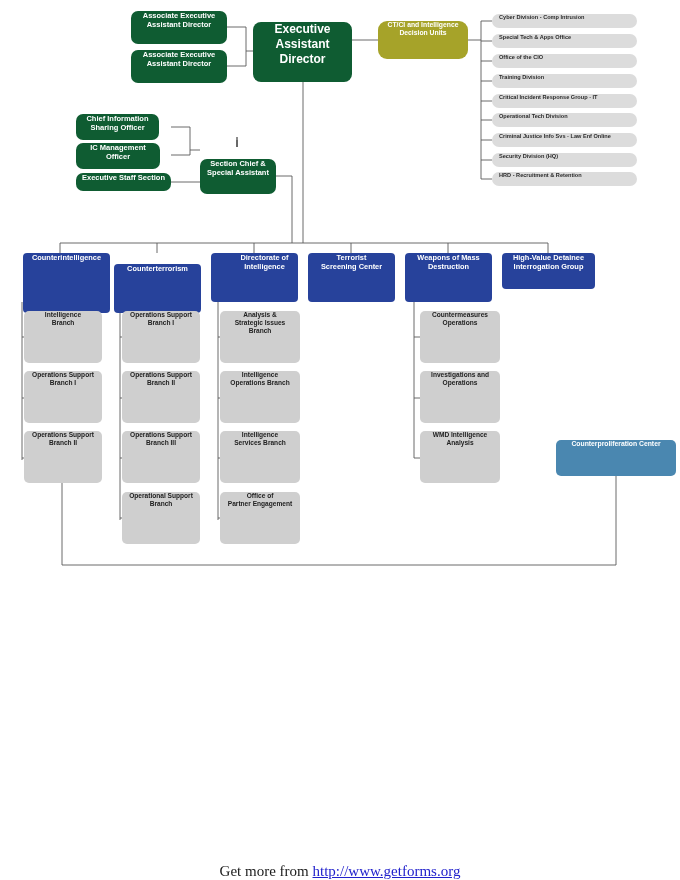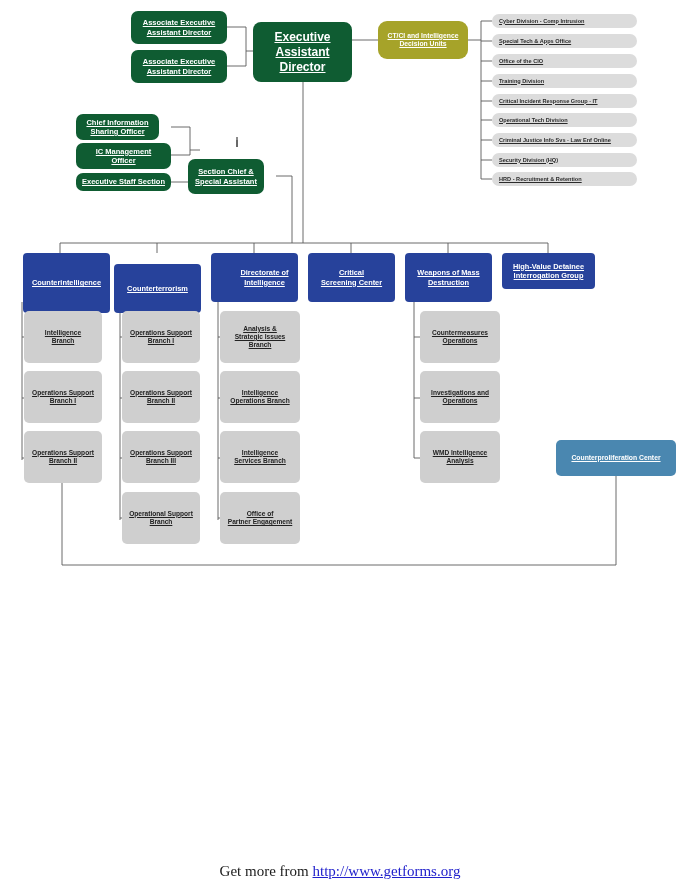--- a/index.html
+++ b/index.html
@@ -34,26 +34,25 @@
     height: 880px;
     pointer-events: none;
     z-index: 1;
   }
 
   
   .node {
     position: absolute;
     box-sizing: border-box;
     display: flex;
-    align-items: center;
+    align-items: flex-start;
     justify-content: center;
     text-align: center;
     z-index: 2;
     line-height: 1.25;
-    text-decoration: underline;
   }
 
   .node .label {
     display: block;
     width: 100%;
     padding: 0 3px;
     box-sizing: border-box;
     white-space: pre-line;
   }
 
@@ -255,46 +254,46 @@
   </div>
   <div class="node pill" style="left:492px; top:172px; width:145px; height:14px;">
     <span class="label">HRD - Recruitment &amp; Retention</span>
   </div>
 
   <div class="node green" style="left:76px; top:114px; width:83px; height:26px;">
     <span class="label">Chief Information
 Sharing Officer</span>
   </div>
 
-  <div class="node green" style="left:76px; top:143px; width:95px; height:26px;">
+  <div class="node green" style="left:76px; top:143px; width:84px; height:26px;">
     <span class="label">IC Management
 Officer</span>
   </div>
 
   <div class="node green" style="left:76px; top:173px; width:95px; height:18px;">
     <span class="label">Executive Staff Section</span>
   </div>
 
-  <div class="node green" style="left:188px; top:159px; width:76px; height:35px;">
+  <div class="node green" style="left:200px; top:159px; width:76px; height:35px;">
     <span class="label">Section Chief &amp;
 Special Assistant</span>
   </div>
 
   <div class="node navy" style="left:17px; top:253px; width:87px; height:60px;margin-left:6px;">
     <span class="label">Counterintelligence</span>
   </div>
   <div class="node navy" style="left:114px; top:264px; width:87px; height:49px;">
     <span class="label">Counterterrorism</span>
   </div>
   <div class="node navy" style="left:211px; top:253px; width:87px; height:49px;padding-left:20px;">
     <span class="label">Directorate of
 Intelligence</span>
   </div>
   <div class="node navy" style="left:308px; top:253px; width:87px; height:49px;">
-    <span class="label">Critical
+    <span class="label">Terrorist
 Screening Center</span>
   </div>
   <div class="node navy" style="left:405px; top:253px; width:87px; height:49px;">
     <span class="label">Weapons of Mass
 Destruction</span>
   </div>
   <div class="node navy" style="left:502px; top:253px; width:93px; height:36px;">
     <span class="label">High-Value Detainee
 Interrogation Group</span>
   </div>

